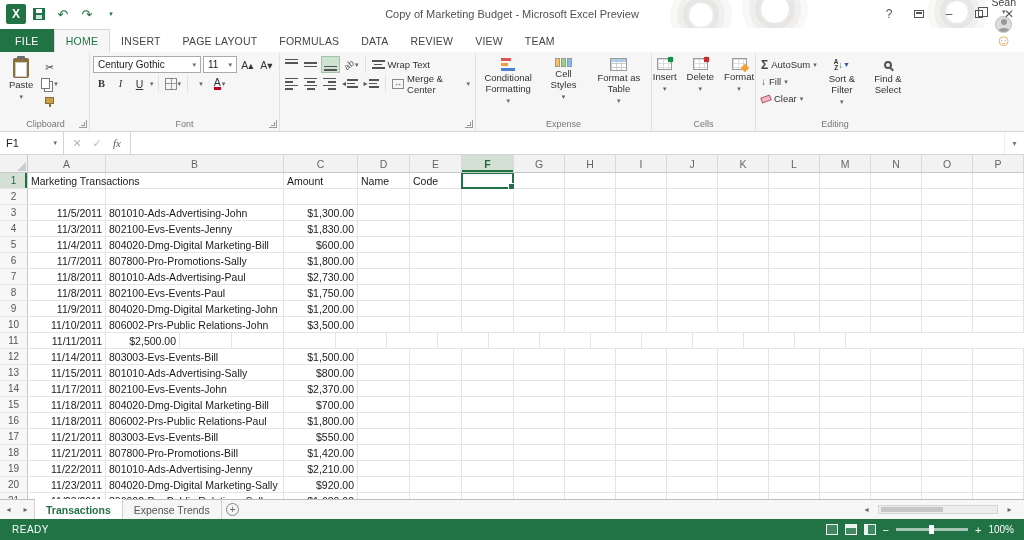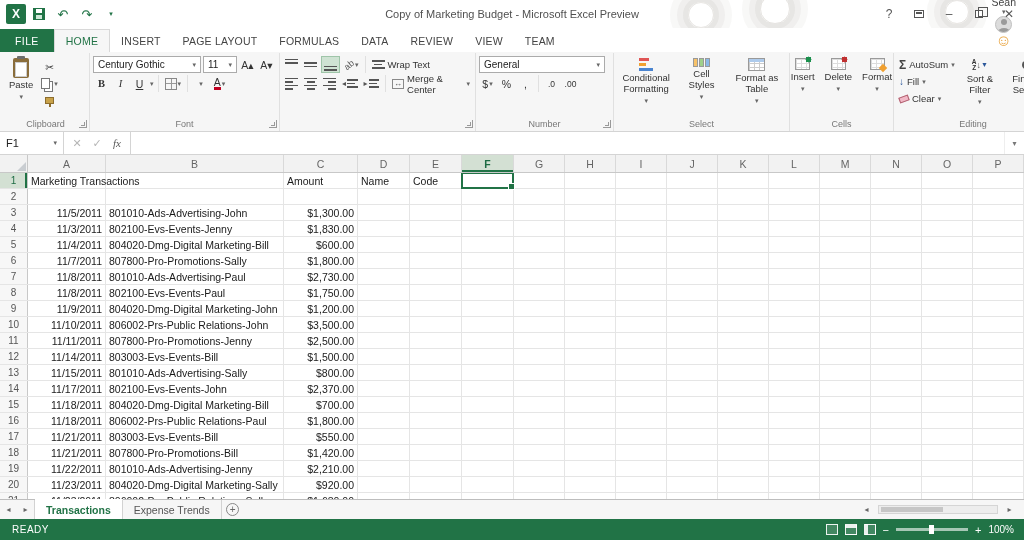--- a/index.html
+++ b/index.html
@@ -372,43 +372,20 @@
           <span class="sbtn" style="font-size:9.5px; gap:3px;">
             <span class="merge-box">↔</span>
             <span>Merge &amp; Center</span>
             <span class="arrow">▾</span>
           </span>
         </div>
       </div>
       <span class="launcher"></span>
     </div>
 
-    <div class="rgroup" style="width:138px;">
-      <div class="cols" style="flex:1;">
-        <div class="frow">
-          <div class="combo" style="width:126px;">
-            <span>General</span>
-            <span class="arrow">▾</span>
-          </div>
-        </div>
-        <div class="frow">
-          <span class="sbtn">
-              <span>$</span>
-              <span class="arrow">▾</span>
-            </span>
-          <span class="sbtn">%</span>
-          <span class="sbtn">,</span>
-          <span class="vsep"></span>
-          <span class="sbtn" style="font-size:8.5px;">.0</span>
-          <span class="sbtn" style="font-size:8.5px;">.00</span>
-        </div>
-      </div>
-      <div class="rgroup-label">Number</div>
-      <span class="launcher"></span>
-    </div>
 
     <div class="rgroup" style="width:176px;">
       <div class="rgroup-body" style="justify-content:center;">
         <div class="btn-big">
           <span class="icon-cf">
               <i></i>
               <i></i>
               <i></i>
             </span>
           <span class="lbl">Conditional Formatting</span>
@@ -422,21 +399,21 @@
             </span>
           <span class="lbl">Cell Styles</span>
           <span class="arrow">▾</span>
         </div>
         <div class="btn-big">
           <span class="icon-table"></span>
           <span class="lbl">Format as Table</span>
           <span class="arrow">▾</span>
         </div>
       </div>
-      <div class="rgroup-label">Select</div>
+      <div class="rgroup-label">Expense</div>
     </div>
 
     <div class="rgroup" style="width:104px;">
       <div class="rgroup-body" style="justify-content:center;">
         <div class="btn-big">
           <span class="icon-cells ins"></span>
           <span class="lbl">Insert</span>
           <span class="arrow">▾</span>
         </div>
         <div class="btn-big">
@@ -719,21 +696,20 @@
           <div class="cell" style="width: 51px;"></div>
           <div class="cell" style="width: 51px;"></div>
           <div class="cell" style="width: 51px;"></div>
           <div class="cell" style="width: 51px;"></div>
           <div class="cell" style="width: 51px;"></div>
           <div class="cell" style="width: 51px;"></div>
         </div>
         <div class="grow">
           <div class="rownum">11</div>
           <div class="cell num" style="width: 78px;">11/11/2011</div>
-          <div class="cell" style="width: 178px;">807800-Pro-Promotions-Jenny</div>
           <div class="cell num" style="width: 74px;">$2,500.00</div>
           <div class="cell" style="width: 52px;"></div>
           <div class="cell" style="width: 52px;"></div>
           <div class="cell" style="width: 52px;"></div>
           <div class="cell" style="width: 51px;"></div>
           <div class="cell" style="width: 51px;"></div>
           <div class="cell" style="width: 51px;"></div>
           <div class="cell" style="width: 51px;"></div>
           <div class="cell" style="width: 51px;"></div>
           <div class="cell" style="width: 51px;"></div>

